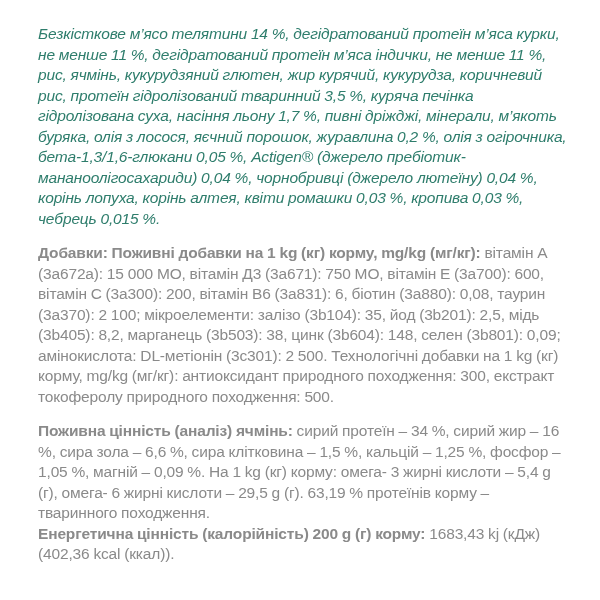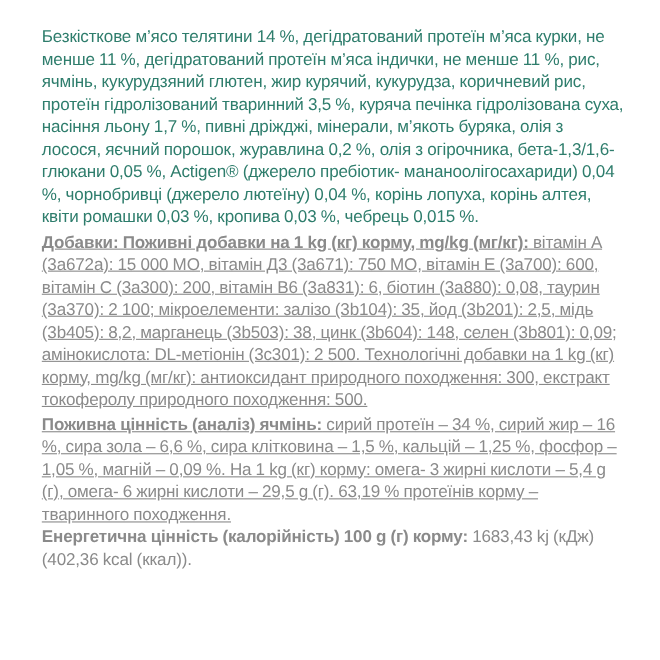--- a/index.html
+++ b/index.html
@@ -28,36 +28,37 @@
   .para {
     margin: 0;
     width: 531px;
     font-size: 15.5px;
     line-height: 20.5px;
     letter-spacing: -0.15px;
     word-spacing: -0.3px;
   }
   .composition {
     color: #2e7d6c;
+    font-style: italic;
   }
   .secondary {
     color: #8a8a8a;
   }
   .lead {
     font-weight: bold;
   }
-  .gap-sm { margin-top: 2px; text-decoration: underline; }
+  .gap-sm { margin-top: 14px; }
 </style>
 </head>
 <body>
 
 <div class="page">
 
 
   <p class="para composition">Безкісткове м’ясо телятини 14 %, дегідратований протеїн м’яса курки, не менше 11 %, дегідратований протеїн м’яса індички, не менше 11 %, рис, ячмінь, кукурудзяний глютен, жир курячий, кукурудза, коричневий рис, протеїн гідролізований тваринний 3,5 %, куряча печінка гідролізована суха, насіння льону 1,7 %, пивні дріжджі, мінерали, м’якоть буряка, олія з лосося, яєчний порошок, журавлина 0,2 %, олія з огірочника, бета-1,3/1,6-глюкани 0,05 %, Actigen® (джерело пребіотик- мананоолігосахариди) 0,04 %, чорнобривці (джерело лютеїну) 0,04 %, корінь лопуха, корінь алтея, квіти ромашки 0,03 %, кропива 0,03 %, чебрець 0,015 %.</p>
 
   <p class="para secondary gap-sm"><span class="lead">Добавки: Поживні добавки на 1 kg (кг) корму, mg/kg (мг/кг):</span><span> вітамін А (3а672а): 15 000 МО, вітамін Д3 (3а671): 750 МО, вітамін Е (3а700): 600, вітамін С (3а300): 200, вітамін В6 (3а831): 6, біотин (3а880): 0,08, таурин (3а370): 2 100; мікроелементи: залізо (3b104): 35, йод (3b201): 2,5, мідь (3b405): 8,2, марганець (3b503): 38, цинк (3b604): 148, селен (3b801): 0,09; амінокислота: DL-метіонін (3c301): 2 500. Технологічні добавки на 1 kg (кг) корму, mg/kg (мг/кг): антиоксидант природного походження: 300, екстракт токоферолу природного походження: 500.</span></p>
 
   <p class="para secondary gap-sm"><span class="lead">Поживна цінність (аналіз) ячмінь:</span><span> сирий протеїн – 34 %, сирий жир – 16 %, сира зола – 6,6 %, сира клітковина – 1,5 %, кальцій – 1,25 %, фосфор – 1,05 %, магній – 0,09 %. На 1 kg (кг) корму: омега- 3 жирні кислоти – 5,4 g (г), омега- 6 жирні кислоти – 29,5 g (г). 63,19 % протеїнів корму – тваринного походження.</span></p>
 
-  <p class="para secondary"><span class="lead">Енергетична цінність (калорійність) 100 g (г) корму:</span><span> 1683,43 kj (кДж) (402,36 kcal (ккал)).</span></p>
+  <p class="para secondary"><span class="lead">Енергетична цінність (калорійність) 200 g (г) корму:</span><span> 1683,43 kj (кДж) (402,36 kcal (ккал)).</span></p>
 
 </div>
 
 </body></html>

